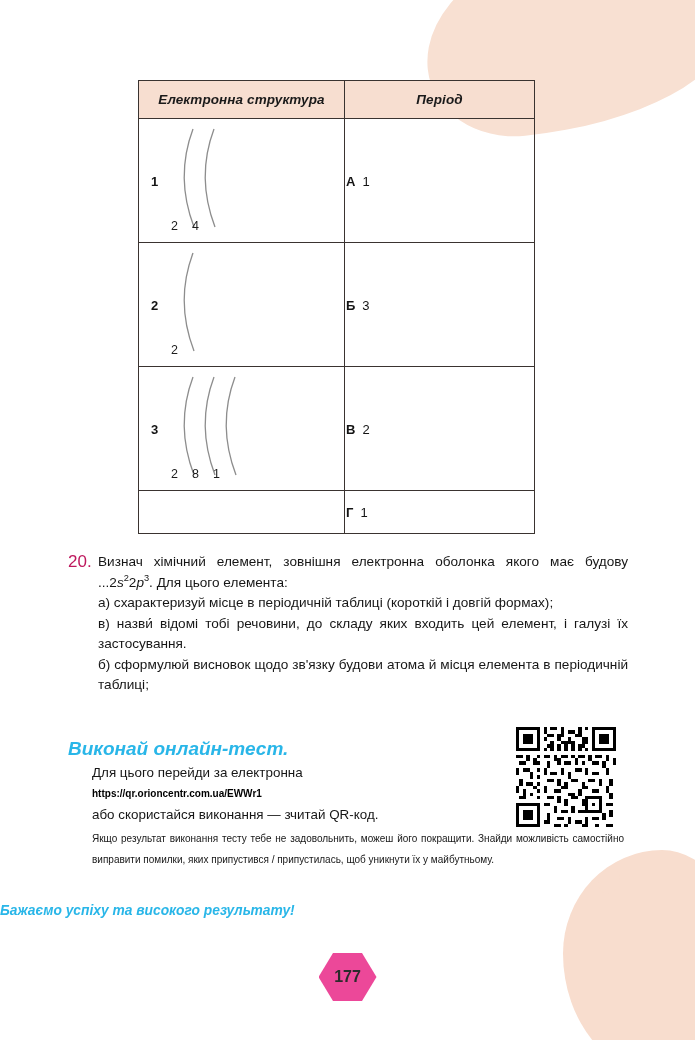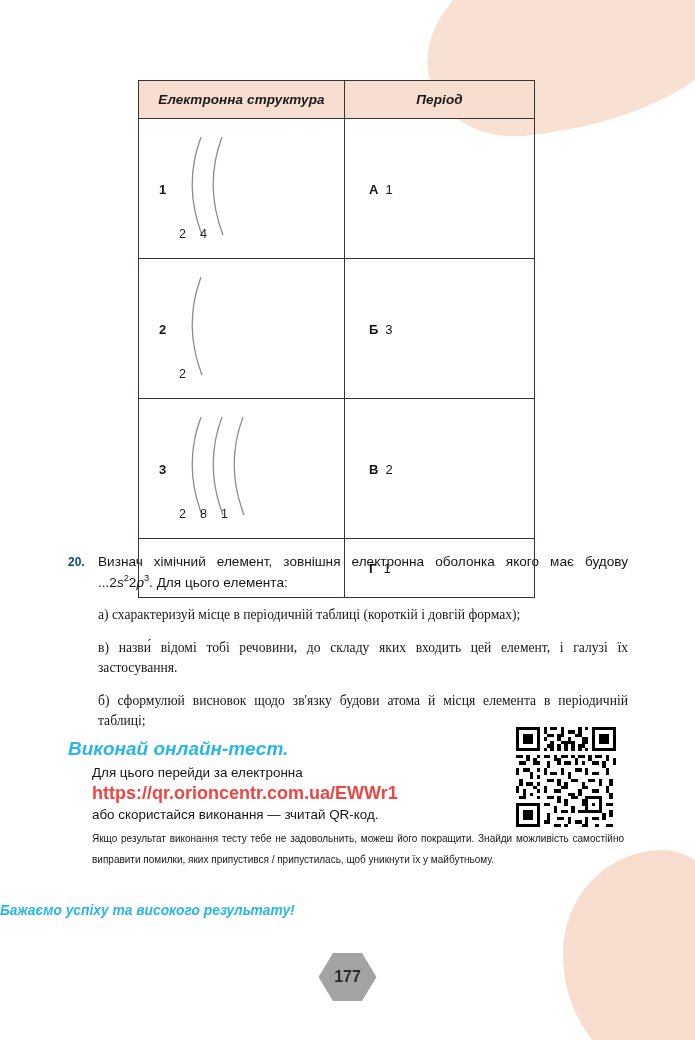--- a/index.html
+++ b/index.html
@@ -50,21 +50,21 @@
   #match-table {
     position: absolute;
     left: 138px;
     top: 80px;
     width: 396px;
     border-collapse: collapse;
     table-layout: fixed;
   }
   #match-table td, #match-table th {
     border: 1px solid #3a3330;
-    padding: 8px;
+    padding: 0;
     vertical-align: middle;
   }
   #match-table thead th {
     background: #f7ded0;
     height: 38px;
     font-size: 13.5px;
     font-weight: bold;
     font-style: italic;
     color: #1a1a1a;
     text-align: center;
@@ -101,21 +101,21 @@
     color: #1d1d1d;
   }
   .shell-counts span {
     position: absolute;
     bottom: 0;
   }
 
   .option-cell { position: relative; }
   .option-inner {
     position: absolute;
-    left: 24px;
+    left: 1px;
     top: 50%;
     transform: translateY(-50%);
     font-size: 13px;
     color: #141414;
     white-space: nowrap;
   }
   .option-letter { font-weight: bold; }
   .option-value { margin-left: 7px; font-weight: normal; }
 
   
@@ -123,28 +123,28 @@
     position: absolute;
     left: 68px;
     top: 552px;
     width: 560px;
     font-size: 13.6px;
     line-height: 20.5px;
     color: #161616;
   }
   .ex-first-line { display: flex; align-items: flex-start; }
   .ex-number {
-    color: #0c4a6e;
-    font-weight: bold;
+    color: #be185d;
+    font-weight: normal;
     width: 30px;
     flex: 0 0 30px;
-    font-size: 12px;
+    font-size: 17px;
   }
   .ex-body { flex: 1; text-align: justify; }
-  .ex-sub { margin-top: 12px; text-align: justify; padding-left: 30px; font-family: Liberation Serif, serif; }
+  .ex-sub { margin-top: 0; text-align: justify; padding-left: 30px; }
   #exercise-20 .ex-body-first { text-align: justify; }
   sup { font-size: 0.68em; vertical-align: super; line-height: 0; }
   .ital { font-style: italic; }
 
   
   #online-test-heading {
     position: absolute;
     left: 68px;
     top: 738px;
     font-size: 19px;
@@ -156,24 +156,24 @@
     position: absolute;
     left: 92px;
     top: 762px;
     width: 420px;
     font-size: 13.4px;
     line-height: 21px;
     color: #161616;
   }
   #test-link {
     display: block;
-    color: #ef4444;
+    color: #000000;
     font-weight: bold;
     text-decoration: none;
-    font-size: 18px;
+    font-size: 10px;
   }
   #qr-code {
     position: absolute;
     left: 516px;
     top: 727px;
     width: 100px;
     height: 100px;
   }
   #retry-paragraph {
     position: absolute;
@@ -203,21 +203,21 @@
     transform: translateX(-50%);
     top: 952px;
     width: 58px;
     height: 50px;
     display: flex;
     align-items: center;
     justify-content: center;
     font-size: 16px;
     font-weight: bold;
     color: #2b2b2b;
-    background: #a3a3a3;
+    background: #ec4899;
     clip-path: polygon(25% 2%, 75% 2%, 100% 50%, 75% 98%, 25% 98%, 0% 50%);
   }
 </style>
 </head>
 <body>
 
 <div class="deco" id="deco-top-right">
   <div class="blob-main"></div>
   <div class="blob-dot"></div>
 </div>

